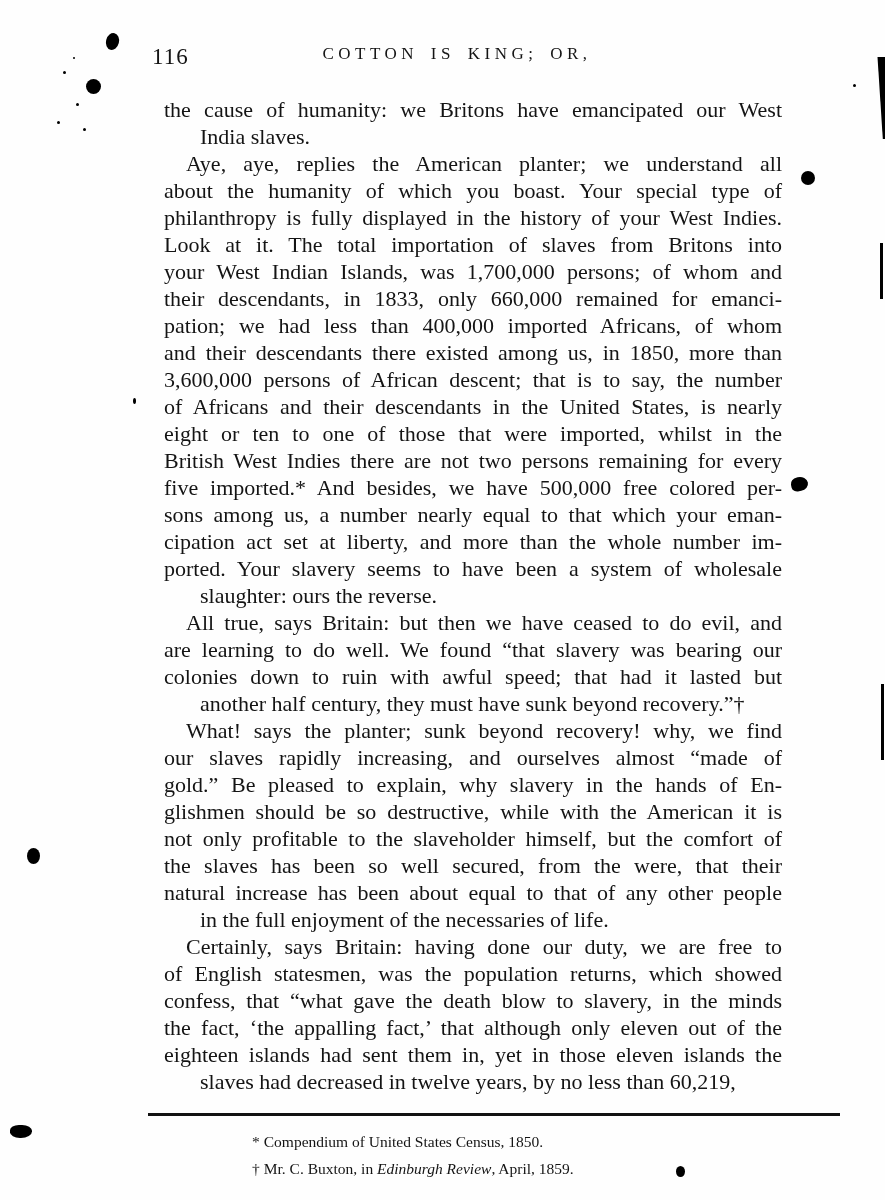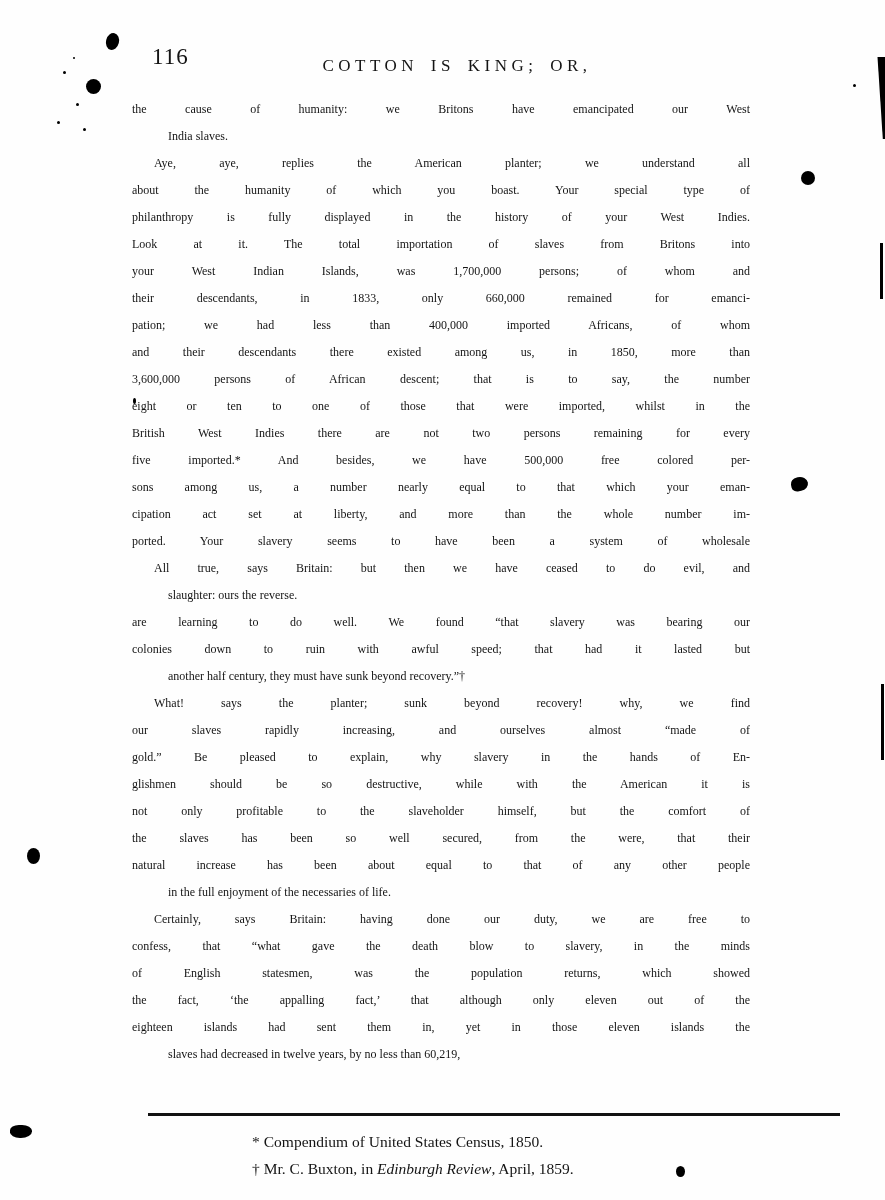--- a/index.html
+++ b/index.html
@@ -11,28 +11,28 @@
     position: relative;
     overflow: hidden;
   }
   .page { position: absolute; inset: 0; background: #fefefe; padding-left: 28px; }
 
   .page-number {
     position: absolute; left: 152px; top: 44px;
     font-size: 23px; letter-spacing: 1px;
   }
   .running-header {
-    position: absolute; left: 148px; top: 56px; width: 618px;
+    position: absolute; left: 148px; top: 44px; width: 618px;
     text-align: center; font-size: 17px; letter-spacing: 4.5px;
     word-spacing: 4px;
   }
 
   .page-body {
-    position: absolute; left: 132px; top: 96px; width: 618px;
-    font-size: 12px;
+    position: absolute; left: 164px; top: 96px; width: 618px;
+    font-size: 22px;
   }
   .line {
     height: 27px; line-height: 27px;
     text-align: justify;
     text-align-last: justify;
     white-space: nowrap;
     overflow: visible;
   }
   .line.para-end { text-align-last: left; margin-left: 36px; }
   .line.indent { text-indent: 22px; }
@@ -84,42 +84,43 @@
       <div class="line para-end">India slaves.</div>
       <div class="line indent">Aye, aye, replies the American planter; we understand all</div>
       <div class="line">about the humanity of which you boast.  Your special type of</div>
       <div class="line">philanthropy is fully displayed in the history of your West Indies.</div>
       <div class="line">Look at it.  The total importation of slaves from Britons into</div>
       <div class="line">your West Indian Islands, was 1,700,000 persons; of whom and</div>
       <div class="line">their descendants, in 1833, only 660,000 remained for emanci-</div>
       <div class="line">pation; we had less than 400,000 imported Africans, of whom</div>
       <div class="line">and their descendants there existed among us, in 1850, more than</div>
       <div class="line">3,600,000 persons of African descent; that is to say, the number</div>
+      <div class="line">of Africans and their descendants in the United States, is nearly</div>
       <div class="line">eight or ten to one of those that were imported, whilst in the</div>
       <div class="line">British West Indies there are not two persons remaining for every</div>
       <div class="line">five imported.*  And besides, we have 500,000 free colored per-</div>
       <div class="line">sons among us, a number nearly equal to that which your eman-</div>
       <div class="line">cipation act set at liberty, and more than the whole number im-</div>
       <div class="line">ported.  Your slavery seems to have been a system of wholesale</div>
+      <div class="line para-end">slaughter: ours the reverse.</div>
       <div class="line indent">All true, says Britain: but then we have ceased to do evil, and</div>
-      <div class="line para-end">slaughter: ours the reverse.</div>
       <div class="line">are learning to do well.  We found “that slavery was bearing our</div>
       <div class="line">colonies down to ruin with awful speed; that had it lasted but</div>
       <div class="line para-end">another half century, they must have sunk beyond recovery.”†</div>
       <div class="line indent">What! says the planter; sunk beyond recovery! why, we find</div>
       <div class="line">our slaves rapidly increasing, and ourselves almost “made of</div>
       <div class="line">gold.”  Be pleased to explain, why slavery in the hands of En-</div>
       <div class="line">glishmen should be so destructive, while with the American it is</div>
       <div class="line">not only profitable to the slaveholder himself, but the comfort of</div>
       <div class="line">the slaves has been so well secured, from the were, that their</div>
       <div class="line">natural increase has been about equal to that of any other people</div>
       <div class="line para-end">in the full enjoyment of the necessaries of life.</div>
       <div class="line indent">Certainly, says Britain: having done our duty, we are free to</div>
+      <div class="line">of English statesmen, was the population returns, which showed</div>
       <div class="line">confess, that “what gave the death blow to slavery, in the minds</div>
-      <div class="line">of English statesmen, was the population returns, which showed</div>
       <div class="line">the fact, ‘the appalling fact,’ that although only eleven out of the</div>
       <div class="line">eighteen islands had sent them in, yet in those eleven islands the</div>
       <div class="line para-end">slaves had decreased in twelve years, by no less than 60,219,</div>
     </main>
 
   <div class="footnote-rule"></div>
 
   <div class="footnotes">
       <div class="footnote"><span class="fn-marker">*</span><span>Compendium of United States Census, 1850.</span></div>
       <div class="footnote"><span class="fn-marker">†</span><span>Mr. C. Buxton, in </span><i>Edinburgh Review</i><span>, April, 1859.</span></div>

